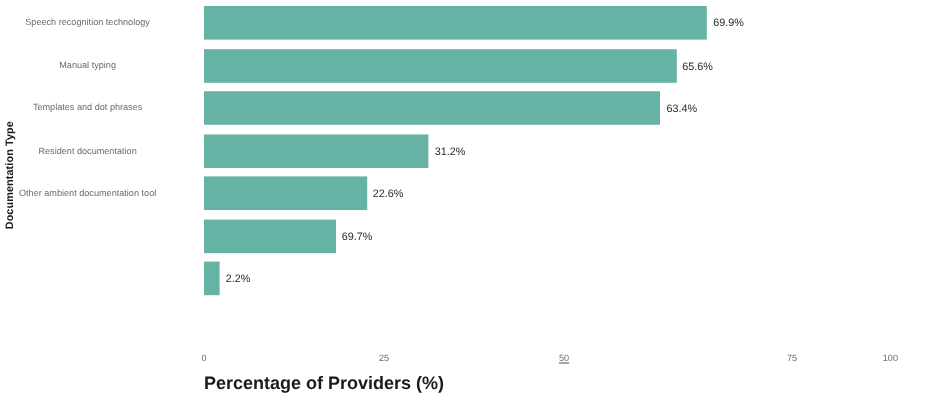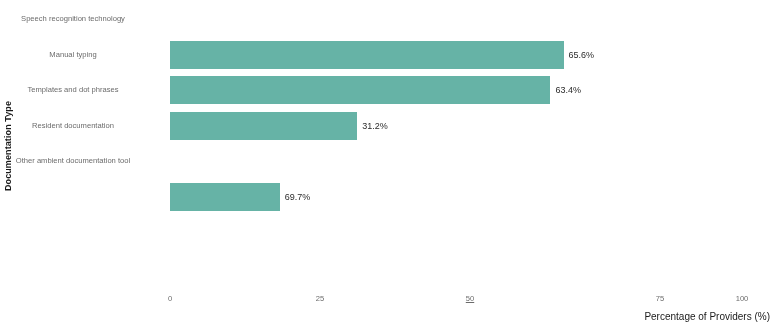--- a/index.html
+++ b/index.html
@@ -96,23 +96,23 @@
     font-size: 7.6px;
     color: #6b6b6b;
     transform: translateX(-50%);
     white-space: nowrap;
   }
   #x-axis-title {
     position: absolute;
     left: 170px;
     top: 311px;
     width: 600px;
-    text-align: right;
-    font-size: 10px;
-    font-weight: normal;
+    text-align: left;
+    font-size: 15px;
+    font-weight: bold;
     color: #1a1a1a;
   }
 </style>
 </head>
 <body>
 
 <div id="chart-root">
 
   <div id="y-axis-title">
     <span>Documentation Type</span>
@@ -120,35 +120,47 @@
 
   <div id="cat-label-col">
       <div class="cat-label" style="top: 5px;">Speech recognition technology</div>
       <div class="cat-label" style="top: 76px;">Templates and dot phrases</div>
       <div class="cat-label" style="top: 40.5px;">Manual typing</div>
       <div class="cat-label" style="top: 111.5px;">Resident documentation</div>
       <div class="cat-label" style="top: 147px;">Other ambient documentation tool</div>
     </div>
 
   <div id="plot-area">
+      <div class="bar-row" style="top: 5px; width: 600px;">
+        <div class="bar-rect" title="Speech recognition technology: 69.9%" style="width: 419.4px;"></div>
+        <div class="bar-value" style="left: 424.4px;">69.9%</div>
+      </div>
       <div class="bar-row" style="top: 40.5px; width: 600px; padding-left: 23px;">
         <div class="bar-rect" title="Manual typing: 65.6%" style="width: 393.6px;"></div>
         <div class="bar-value" style="left: 398.6px;">65.6%</div>
       </div>
       <div class="bar-row" style="top: 76px; width: 600px;">
         <div class="bar-rect" title="Templates and dot phrases: 63.4%" style="width: 380.4px;"></div>
         <div class="bar-value" style="left: 385.4px;">63.4%</div>
       </div>
       <div class="bar-row" style="top: 111.5px; width: 600px;">
         <div class="bar-rect" title="Resident documentation: 31.2%" style="width: 187.2px;"></div>
         <div class="bar-value" style="left: 192.2px;">31.2%</div>
       </div>
+      <div class="bar-row" style="top: 147px; width: 600px;">
+        <div class="bar-rect" title="Other ambient documentation tool: 22.6%" style="width: 135.6px;"></div>
+        <div class="bar-value" style="left: 140.6px;">22.6%</div>
+      </div>
       <div class="bar-row" style="top: 182.5px; width: 600px;">
         <div class="bar-rect" title="Student documentation: 18.3%" style="width: 109.8px;"></div>
         <div class="bar-value" style="left: 114.8px;">69.7%</div>
+      </div>
+      <div class="bar-row" style="top: 218px; width: 600px;">
+        <div class="bar-rect" title="Other: 2.2%" style="width: 13.2px;"></div>
+        <div class="bar-value" style="left: 18.2px;">2.2%</div>
       </div>
     </div>
 
   <div id="x-axis">
       <div class="x-tick" style="left: 0px;">0</div>
       <div class="x-tick" style="left: 150px;">25</div>
       <div class="x-tick" style="left: 300px; text-decoration: underline;">50</div>
       <div class="x-tick" style="left: 450px; margin-left: 40px;">75</div>
       <div class="x-tick" style="left: 572px;">100</div>
     </div>

